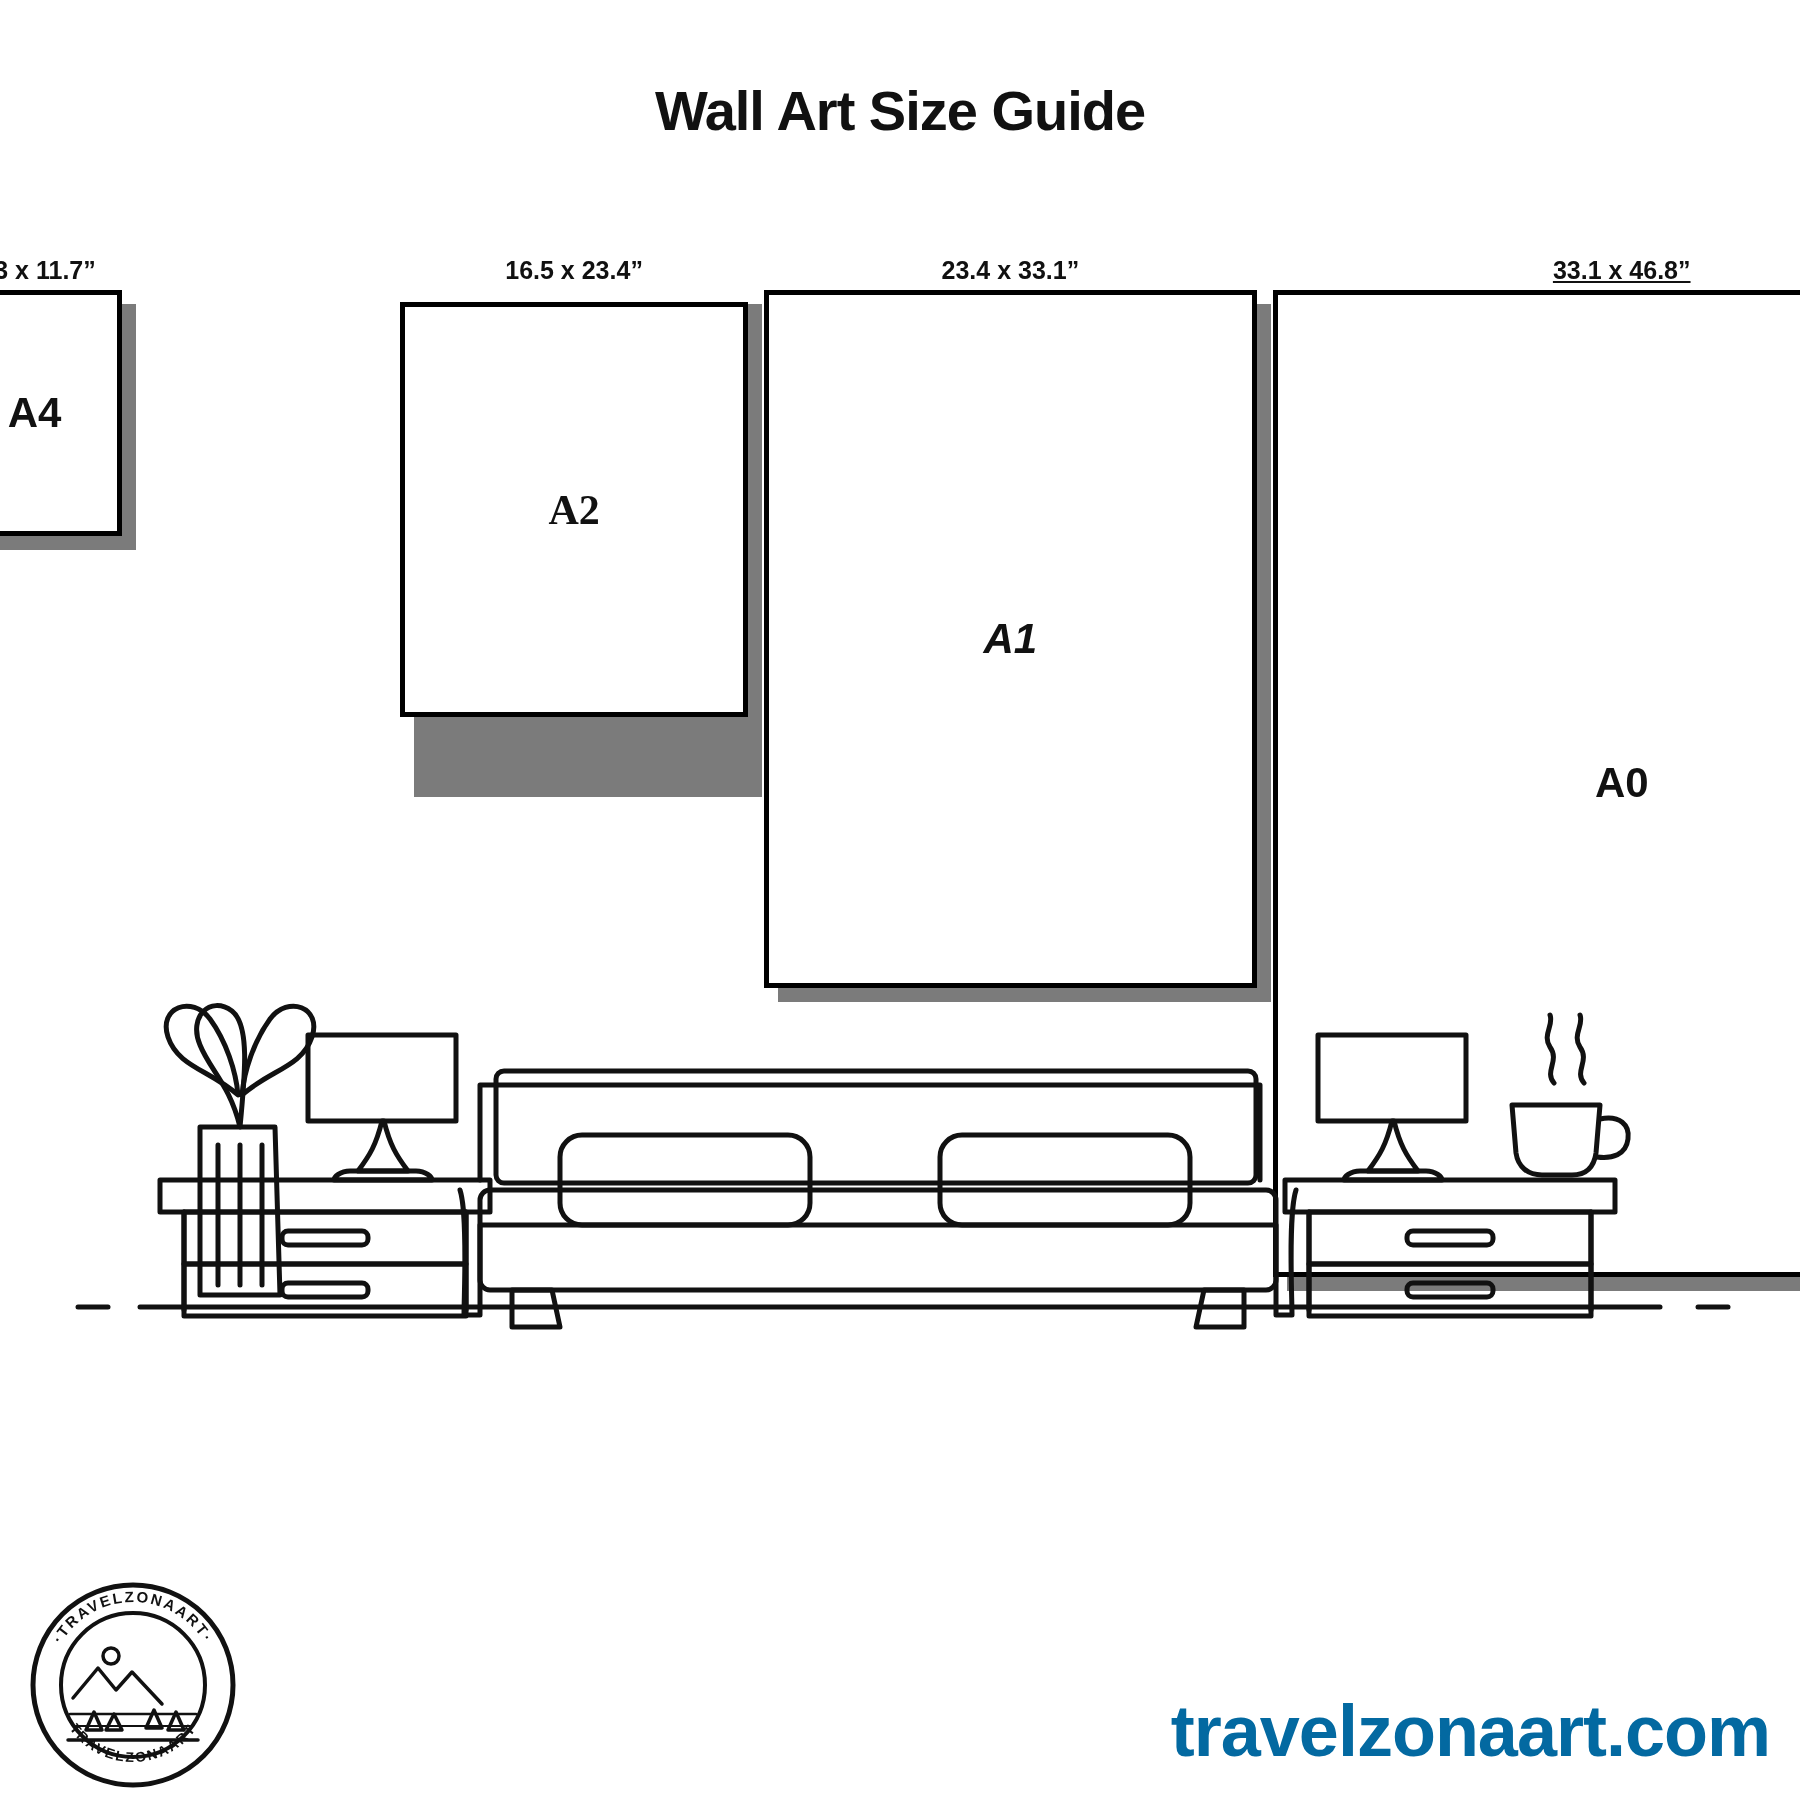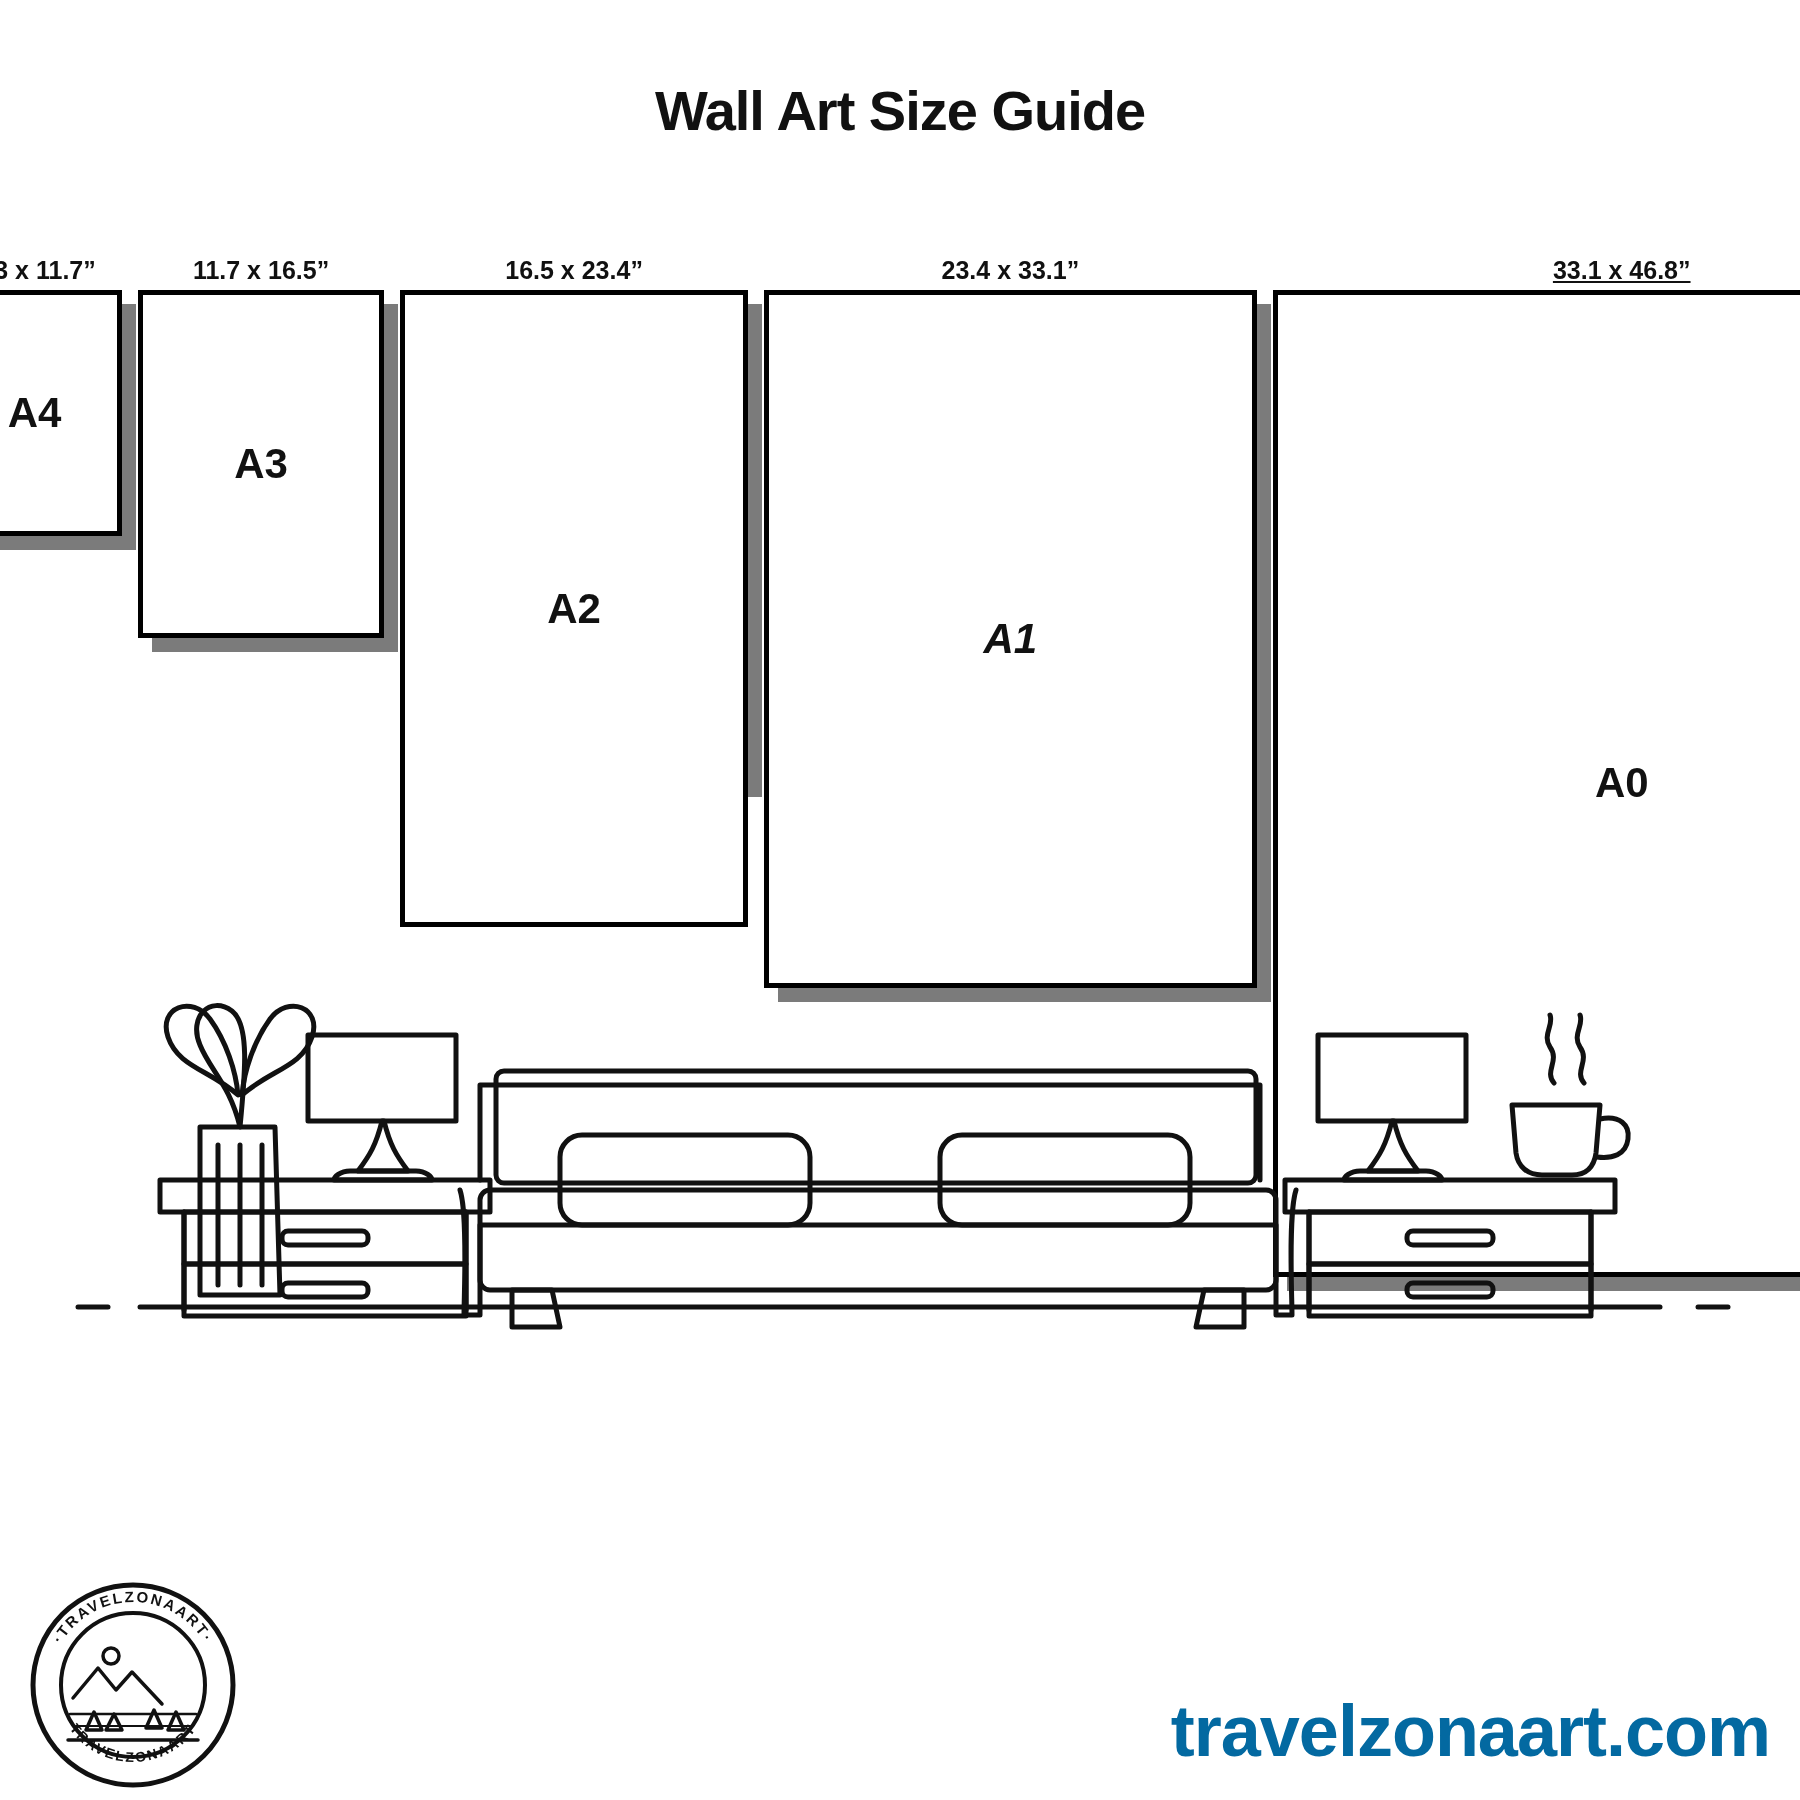--- a/index.html
+++ b/index.html
@@ -102,31 +102,24 @@
 <div id="page-title">Wall Art Size Guide</div>
 
 <div id="frames">
     <div class="frame-group" style="left: -52.66px; width: 188.46px; height: 260.44px; bottom: 0px; top: 0px;">
       <div class="frame-dims" style="top: -34px; left: 87.23px;">8.3 x 11.7”</div>
       <div class="frame-shadow" style="left: 14px; top: 14px; width: 174.46px; height: 246.44px; background: rgb(123, 123, 123);"></div>
       <div class="frame-box" style="left: 0px; top: 0px; width: 174.46px; height: 246.44px;">
         <span class="frame-label">A4</span>
       </div>
     </div>
-    <div class="frame-group" style="left: 137.8px; width: 260.44px; height: 361.7px; bottom: 0px; top: 0px;">
-      <div class="frame-dims" style="top: -34px; left: 123.22px;">11.7 x 16.5”</div>
-      <div class="frame-shadow" style="left: 14px; top: 14px; width: 246.44px; height: 347.7px; background: rgb(123, 123, 123);"></div>
-      <div class="frame-box" style="left: 0px; top: 0px; width: 246.44px; height: 347.7px;">
-        <span class="frame-label">A3</span>
-      </div>
-    </div>
     <div class="frame-group" style="left: 400.24px; width: 361.7px; height: 506.88px; bottom: 0px; top: 0px;">
       <div class="frame-dims" style="top: -34px; left: 173.85px;">16.5 x 23.4”</div>
       <div class="frame-shadow" style="left: 14px; top: 14px; width: 347.7px; height: 492.88px; background: rgb(123, 123, 123);"></div>
-      <div class="frame-box" style="left: 0px; top: 0px; width: 347.7px; height: 637px;">
+      <div class="frame-box" style="left: 0px; top: 12px; width: 347.7px; height: 415px; font-family: Liberation Serif, serif;">
         <span class="frame-label">A2</span>
       </div>
     </div>
     <div class="frame-group" style="left: 763.94px; width: 506.88px; height: 628px; bottom: 0px; top: 0px;">
       <div class="frame-dims" style="top: -34px; left: 246.44px;">23.4 x 33.1”</div>
       <div class="frame-shadow" style="left: 14px; top: 14px; width: 492.88px; height: 697.84px; background: rgb(123, 123, 123);"></div>
       <div class="frame-box" style="left: 0px; top: 0px; width: 492.88px; height: 697.84px; font-style: italic;">
         <span class="frame-label">A1</span>
       </div>
     </div>

